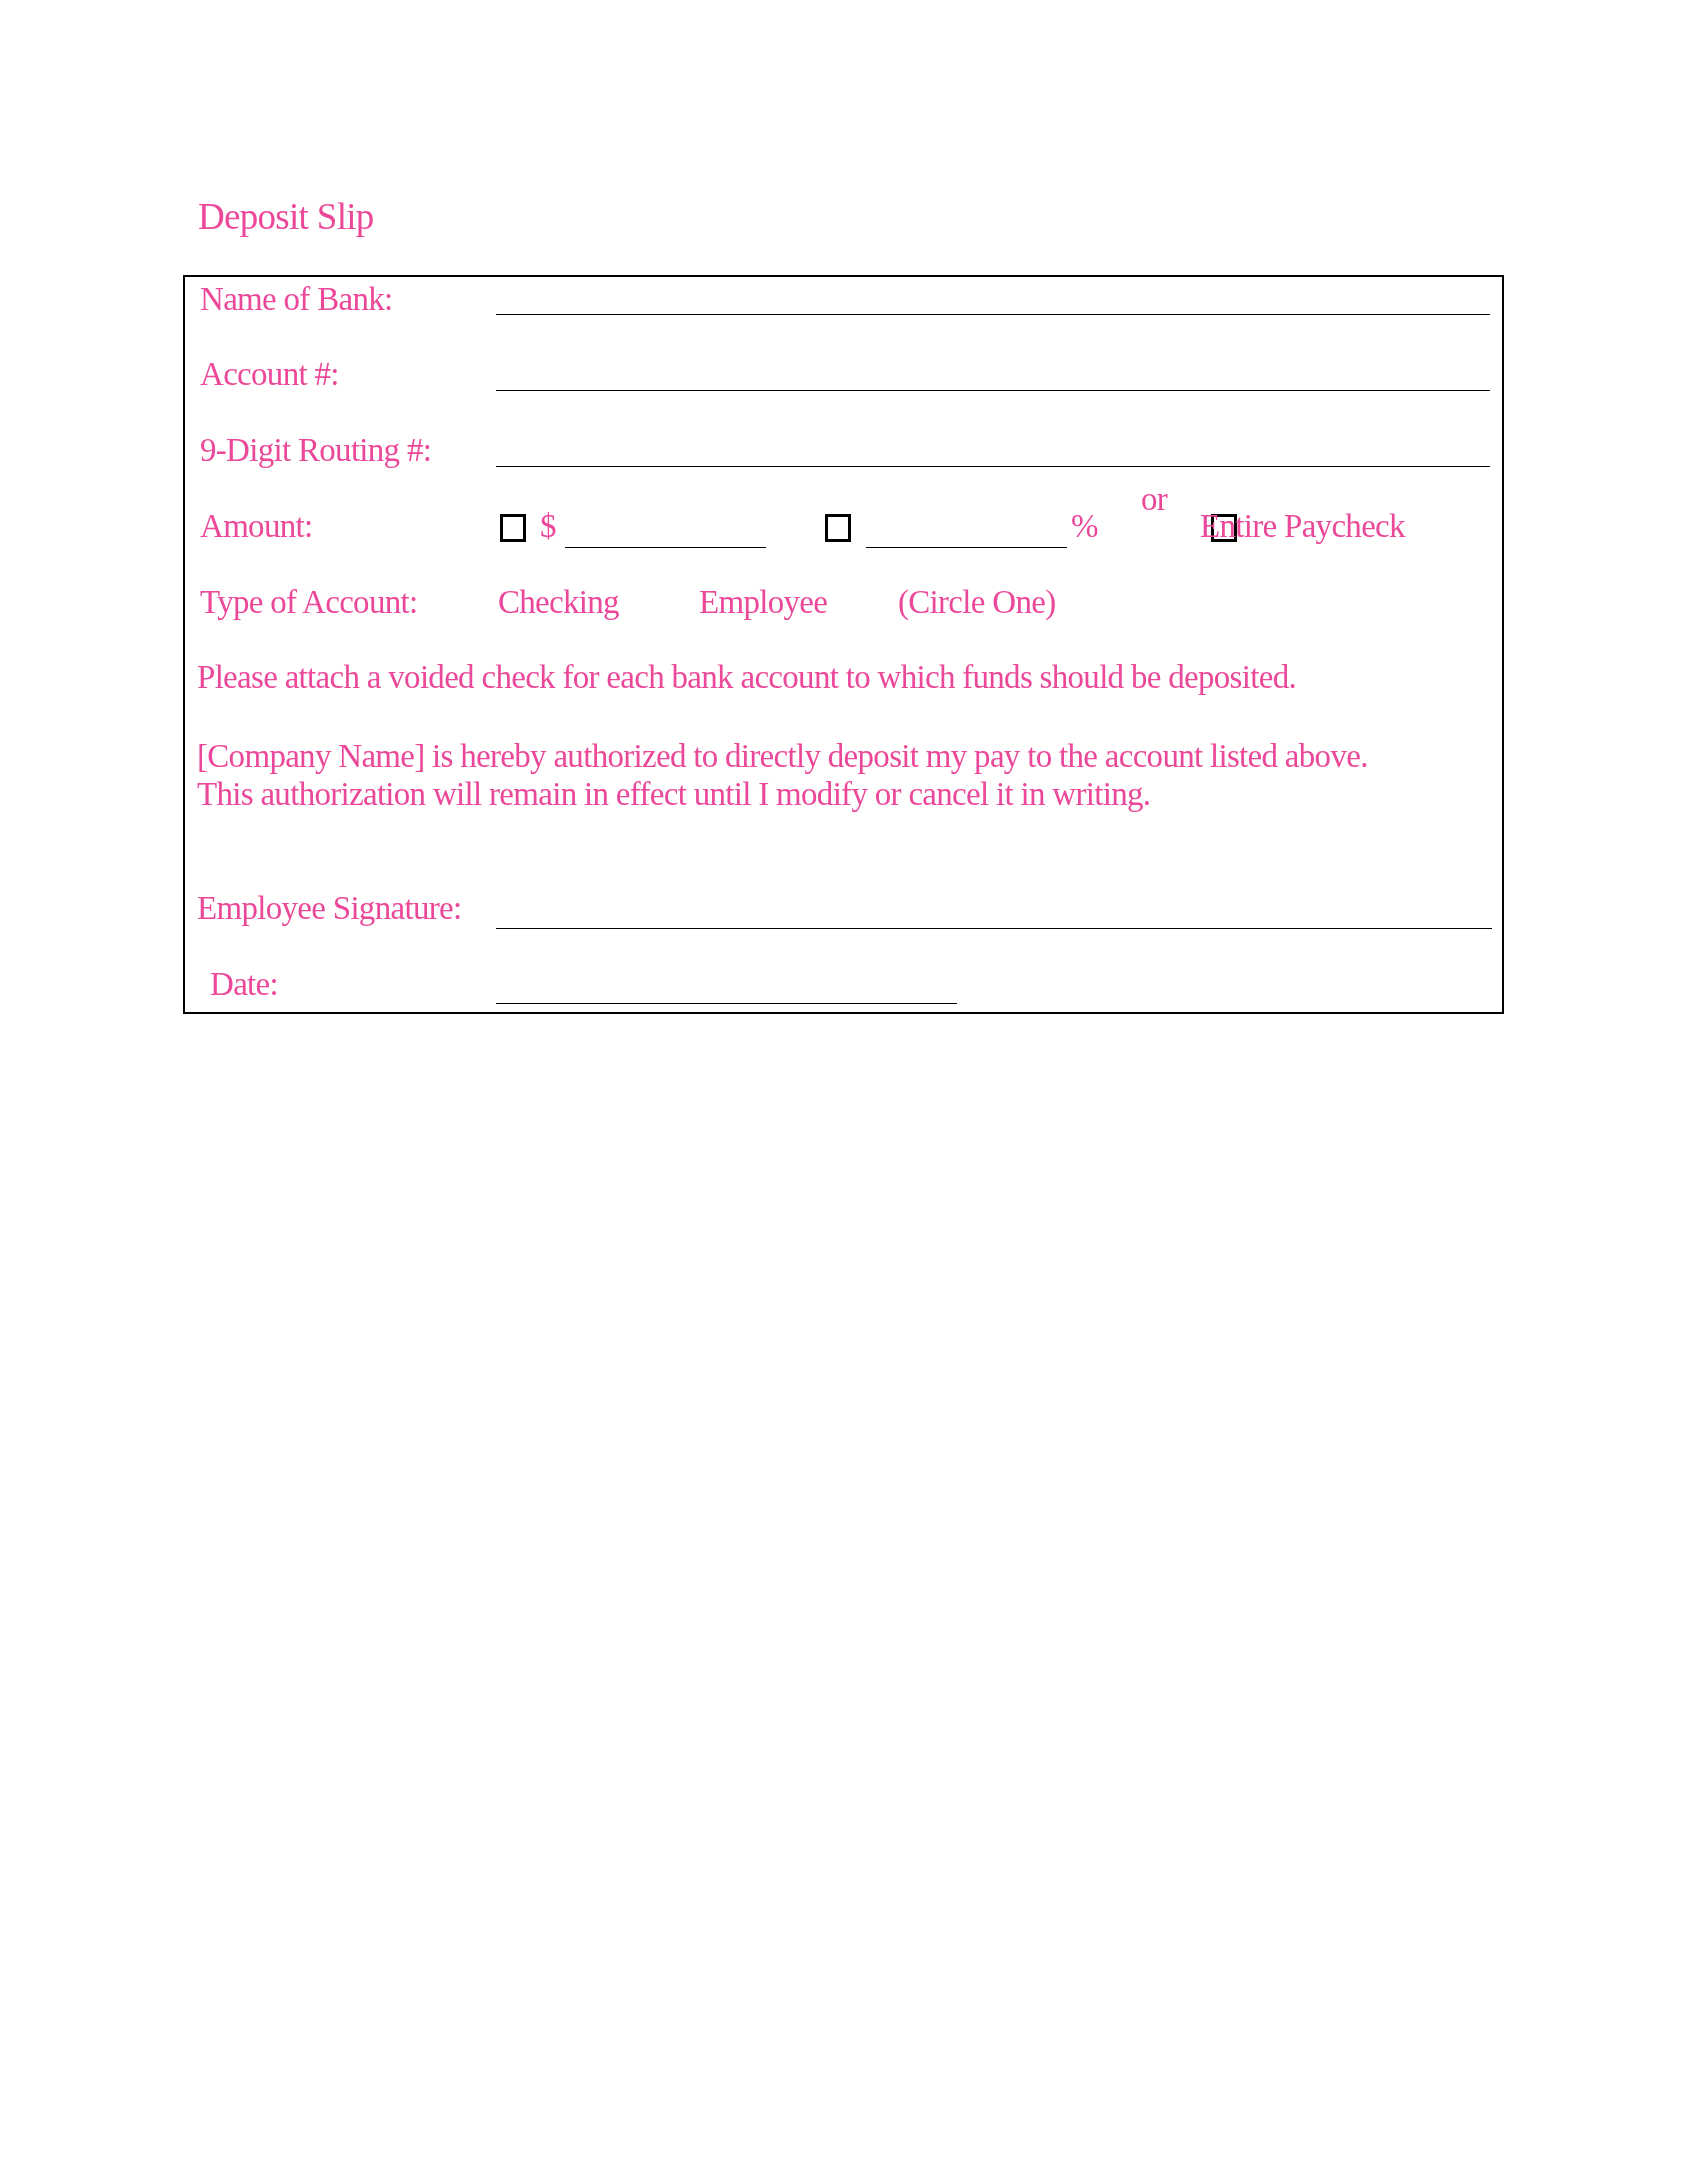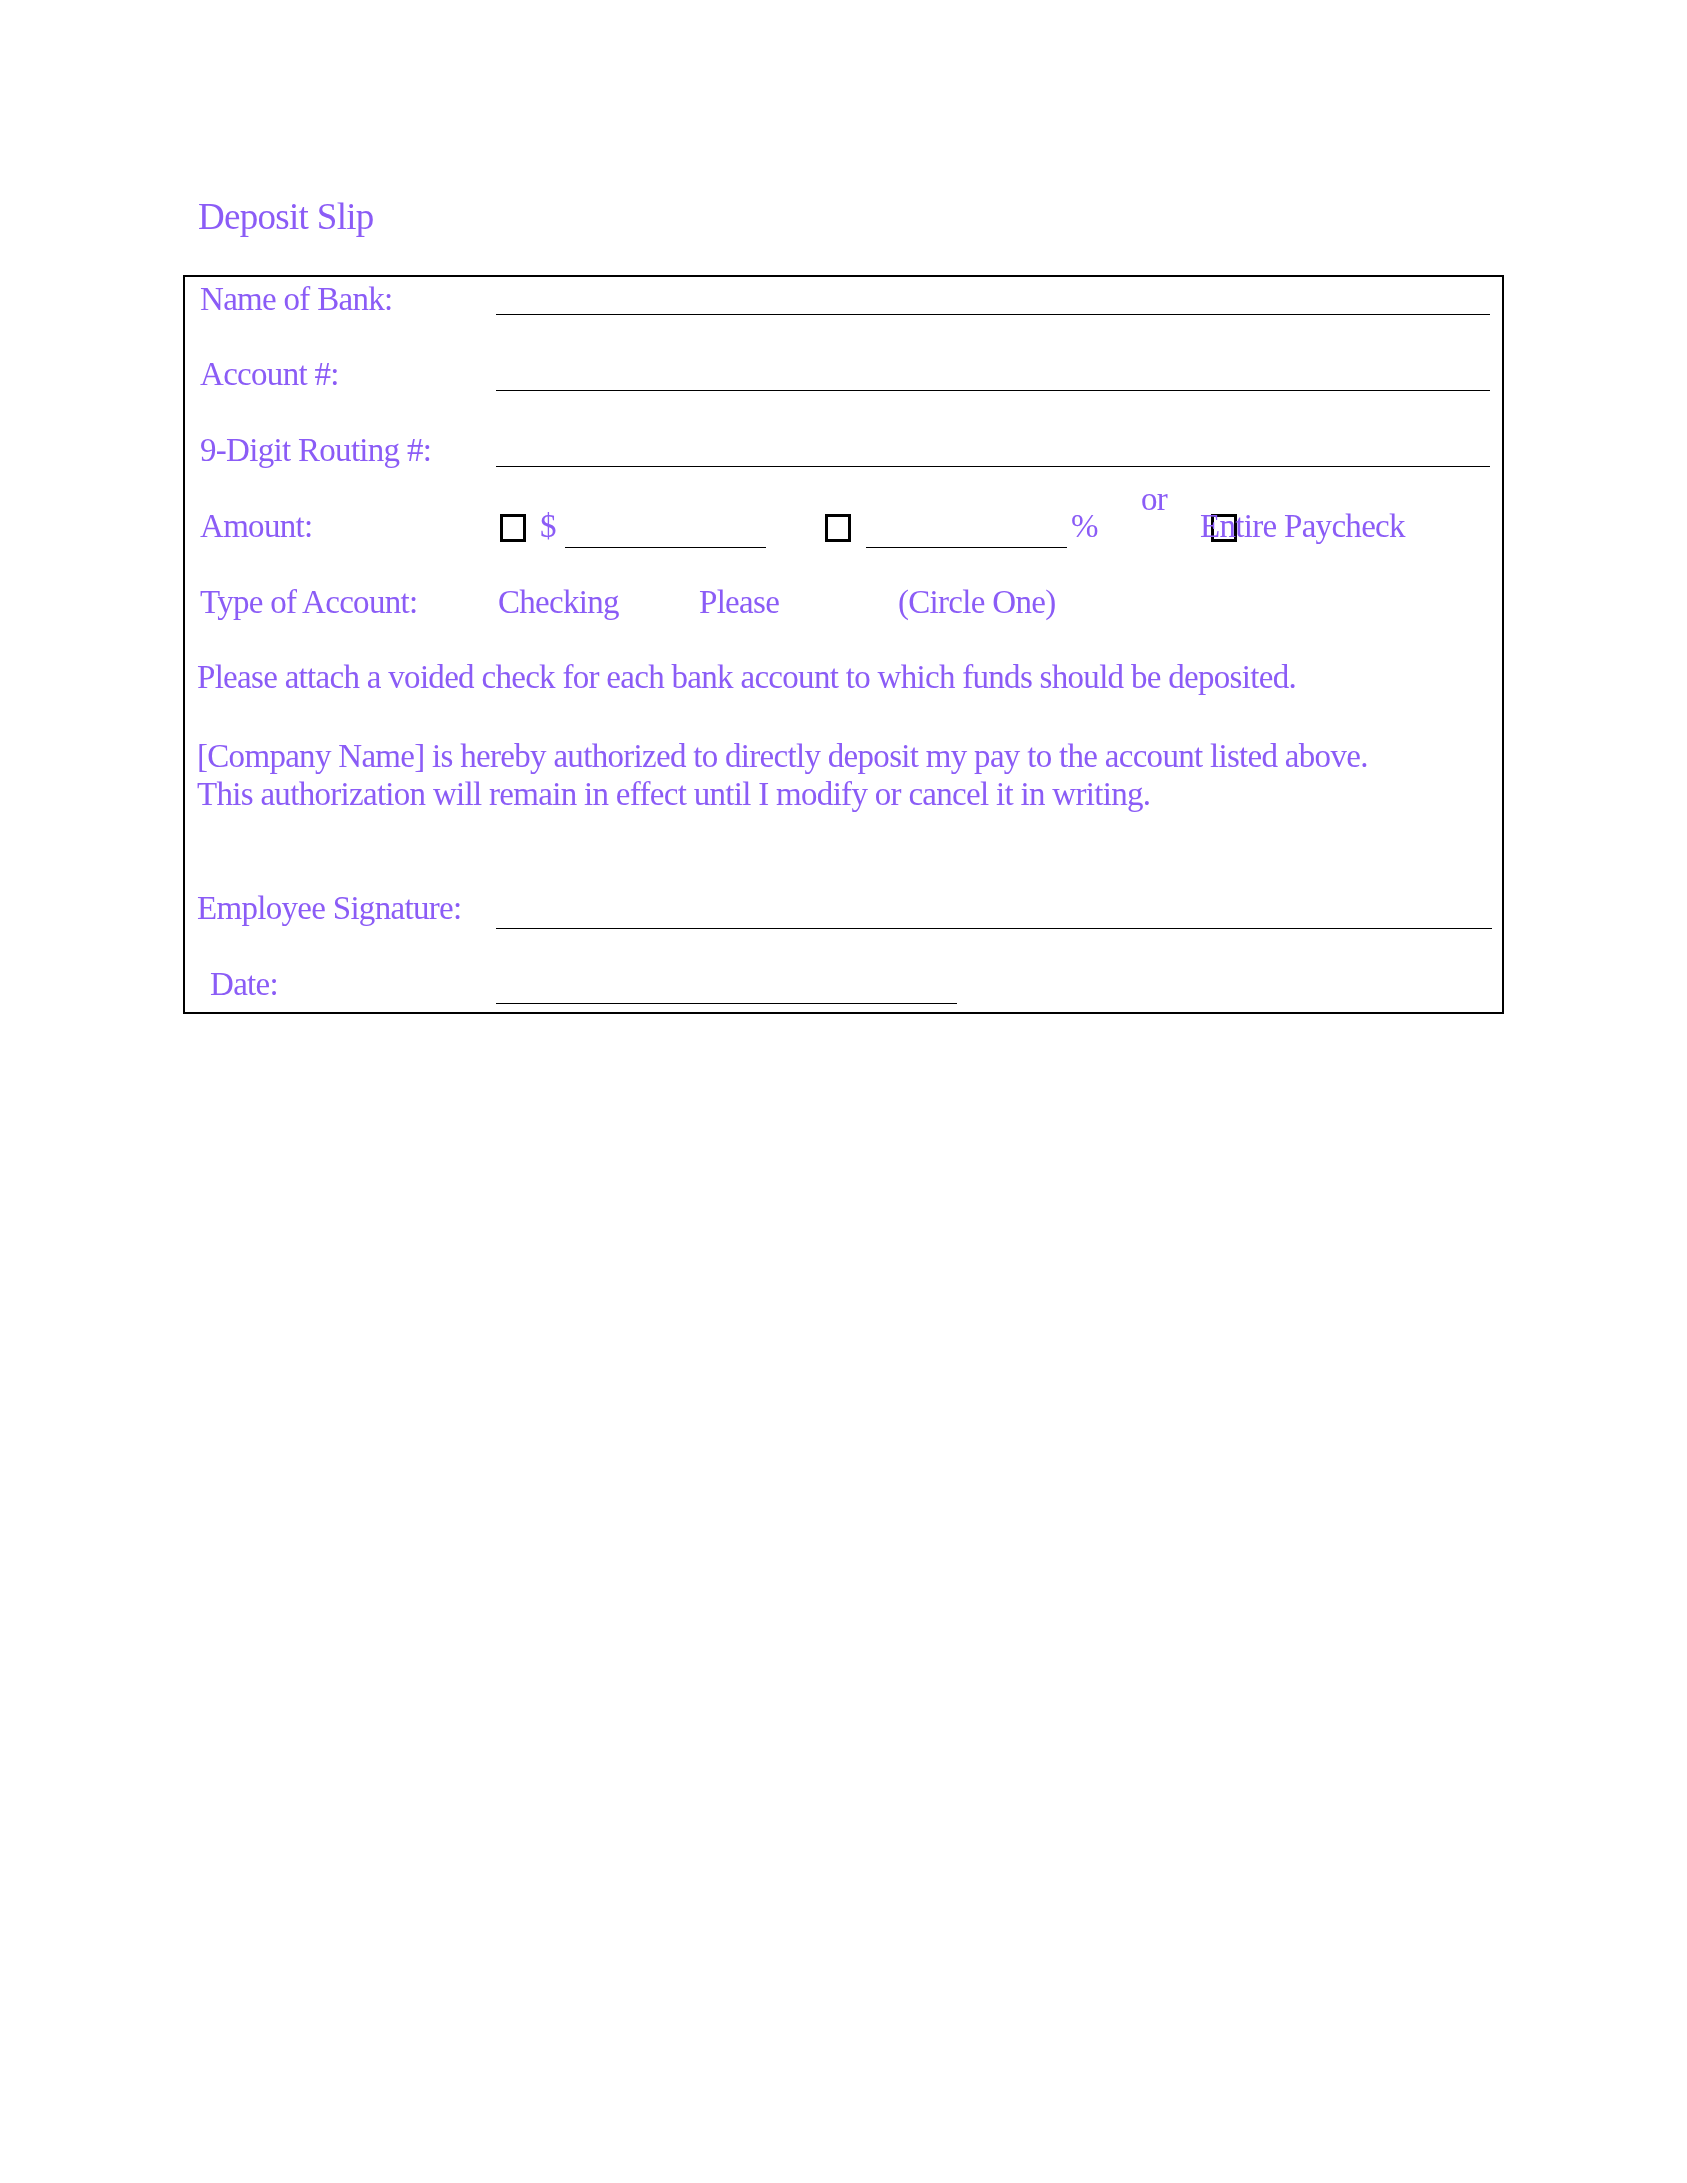--- a/index.html
+++ b/index.html
@@ -5,21 +5,21 @@
   html, body {
     margin: 0;
     padding: 0;
     background: #ffffff;
   }
   .page {
     position: relative;
     width: 1687px;
     height: 2104px;
     background: #ffffff;
-    color: #8b5cf6;
+    color: #ec4899;
     font-family: "Liberation Serif", "DejaVu Serif", serif;
     font-size: 33px;
     letter-spacing: -0.7px;
     overflow: hidden;
   }
   .abs { position: absolute; white-space: nowrap; line-height: 38px; }
   .title { font-size: 37px; line-height: 42px; }
   .border-box {
     position: absolute;
     left: 183px;
@@ -68,21 +68,21 @@
   <div class="fill-line" style="left:565px; top:547px; width:201px;"></div>
   <span class="checkbox" style="left:825px; top:514px;"></span>
   <div class="fill-line" style="left:866px; top:547px; width:201px;"></div>
   <div class="abs" style="left:1071px; top:507px;">%</div>
   <div class="abs" style="left:1141px; top:480px;">or</div>
   <span class="checkbox" style="left:1211px; top:514px;"></span>
   <div class="abs" style="left:1200px; top:507px;">Entire Paycheck</div>
 
   <div class="abs" style="left:200px; top:583px;">Type of Account:</div>
   <div class="abs" style="left:498px; top:583px;">Checking</div>
-  <div class="abs" style="left:699px; top:583px;">Please</div>
+  <div class="abs" style="left:699px; top:583px;">Employee</div>
   <div class="abs" style="left:898px; top:583px;">(Circle One)</div>
 
   <div class="abs italic" style="left:197px; top:658px;">Please attach a voided check for each bank account to which funds should be deposited.</div>
 
   <div class="abs" style="left:197px; top:737px;">
     <span>[</span><span class="italic">Company Name</span><span>] is hereby authorized to directly deposit my pay to the account listed above.</span>
   </div>
   <div class="abs" style="left:197px; top:775px;">This authorization will remain in effect until I modify or cancel it in writing.</div>
 
   <div class="abs" style="left:197px; top:889px;">Employee Signature:</div>

